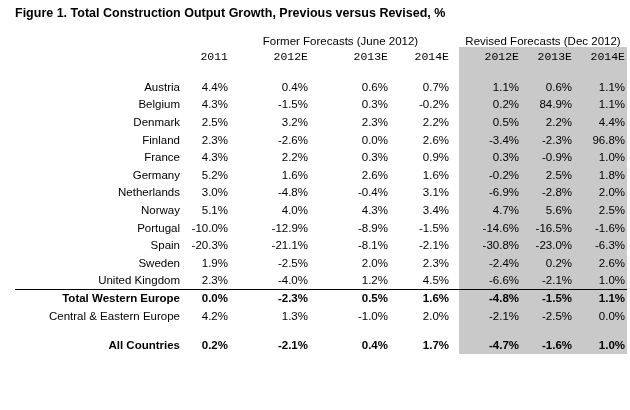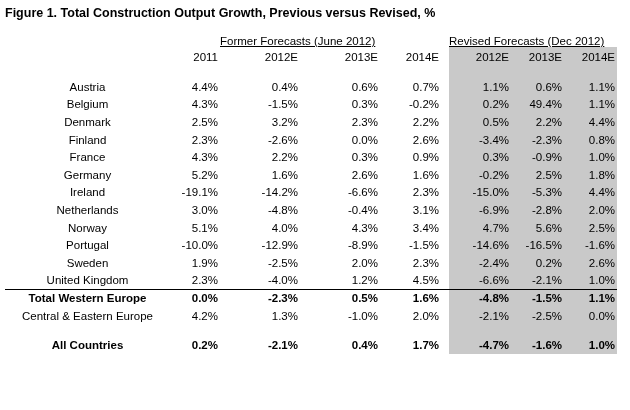--- a/index.html
+++ b/index.html
@@ -1,39 +1,39 @@
 <!DOCTYPE html>
 <html style="--hl: #C9C9C9; --rule: #000000;"><head>
 <meta charset="utf-8">
 <style>
   :root { --hl: #C9C9C9; --rule: #000000; }
   html,body { margin:0; padding:0; background:#fff; }
   .page {
     width:630px; height:410px; box-sizing:border-box;
     background:#fff; color:#000;
     font-family:"Liberation Sans","DejaVu Sans",sans-serif;
-    padding:6px 0 0 5px; overflow:hidden;
+    padding:6px 0 0 15px; overflow:hidden;
   }
   .title {
     font-weight:bold; font-size:12.5px; line-height:15px;
     margin:0 0 12px 0; white-space:nowrap;
   }
   table.fc {
     border-collapse:collapse; table-layout:fixed;
     width:612px; font-size:11.5px; color:#000;
   }
   table.fc th, table.fc td {
     padding:0; margin:0; white-space:nowrap; overflow:visible;
     font-weight:normal; vertical-align:middle;
   }
   tr.group-row th { height:14px; vertical-align:bottom; }
-  th.group { text-align:left; font-weight:bold;text-decoration:underline; }
-  tr.colhead-row th { height:16px; vertical-align:bottom; }
+  th.group { text-align:center; font-weight:bold; }
+  tr.colhead-row th { height:16px; vertical-align:bottom;font-family:Liberation Mono, monospace; }
   .num { text-align:right; padding-right:2px !important; }
-  .label { text-align:center; }
+  .label { text-align:right; }
   .hl { background:var(--hl); }
   tr.spacer-row td { height:15px; }
   tr.spacer2 td { height:12px; }
   tbody tr.data-row { height:17.6px; }
   tr.bold td { font-weight:bold; }
   tr.rule td { border-bottom:1px solid var(--rule); }
 </style>
 </head>
 <body>
 
@@ -92,21 +92,21 @@
           <td class="num hl">1.1%</td>
         </tr>
         <tr class="data-row">
           <td class="label">Belgium</td>
           <td class="num">4.3%</td>
           <td class="num">-1.5%</td>
           <td class="num">0.3%</td>
           <td class="num">-0.2%</td>
           <td></td>
           <td class="num hl">0.2%</td>
-          <td class="num hl">49.4%</td>
+          <td class="num hl">84.9%</td>
           <td class="num hl">1.1%</td>
         </tr>
         <tr class="data-row">
           <td class="label">Denmark</td>
           <td class="num">2.5%</td>
           <td class="num">3.2%</td>
           <td class="num">2.3%</td>
           <td class="num">2.2%</td>
           <td></td>
           <td class="num hl">0.5%</td>
@@ -115,21 +115,21 @@
         </tr>
         <tr class="data-row">
           <td class="label">Finland</td>
           <td class="num">2.3%</td>
           <td class="num">-2.6%</td>
           <td class="num">0.0%</td>
           <td class="num">2.6%</td>
           <td></td>
           <td class="num hl">-3.4%</td>
           <td class="num hl">-2.3%</td>
-          <td class="num hl">0.8%</td>
+          <td class="num hl">96.8%</td>
         </tr>
         <tr class="data-row">
           <td class="label">France</td>
           <td class="num">4.3%</td>
           <td class="num">2.2%</td>
           <td class="num">0.3%</td>
           <td class="num">0.9%</td>
           <td></td>
           <td class="num hl">0.3%</td>
           <td class="num hl">-0.9%</td>
@@ -140,31 +140,20 @@
           <td class="num">5.2%</td>
           <td class="num">1.6%</td>
           <td class="num">2.6%</td>
           <td class="num">1.6%</td>
           <td></td>
           <td class="num hl">-0.2%</td>
           <td class="num hl">2.5%</td>
           <td class="num hl">1.8%</td>
         </tr>
         <tr class="data-row">
-          <td class="label">Ireland</td>
-          <td class="num">-19.1%</td>
-          <td class="num">-14.2%</td>
-          <td class="num">-6.6%</td>
-          <td class="num">2.3%</td>
-          <td></td>
-          <td class="num hl">-15.0%</td>
-          <td class="num hl">-5.3%</td>
-          <td class="num hl">4.4%</td>
-        </tr>
-        <tr class="data-row">
           <td class="label">Netherlands</td>
           <td class="num">3.0%</td>
           <td class="num">-4.8%</td>
           <td class="num">-0.4%</td>
           <td class="num">3.1%</td>
           <td></td>
           <td class="num hl">-6.9%</td>
           <td class="num hl">-2.8%</td>
           <td class="num hl">2.0%</td>
         </tr>
@@ -182,20 +171,31 @@
         <tr class="data-row">
           <td class="label">Portugal</td>
           <td class="num">-10.0%</td>
           <td class="num">-12.9%</td>
           <td class="num">-8.9%</td>
           <td class="num">-1.5%</td>
           <td></td>
           <td class="num hl">-14.6%</td>
           <td class="num hl">-16.5%</td>
           <td class="num hl">-1.6%</td>
+        </tr>
+        <tr class="data-row">
+          <td class="label">Spain</td>
+          <td class="num">-20.3%</td>
+          <td class="num">-21.1%</td>
+          <td class="num">-8.1%</td>
+          <td class="num">-2.1%</td>
+          <td></td>
+          <td class="num hl">-30.8%</td>
+          <td class="num hl">-23.0%</td>
+          <td class="num hl">-6.3%</td>
         </tr>
         <tr class="data-row">
           <td class="label">Sweden</td>
           <td class="num">1.9%</td>
           <td class="num">-2.5%</td>
           <td class="num">2.0%</td>
           <td class="num">2.3%</td>
           <td></td>
           <td class="num hl">-2.4%</td>
           <td class="num hl">0.2%</td>

